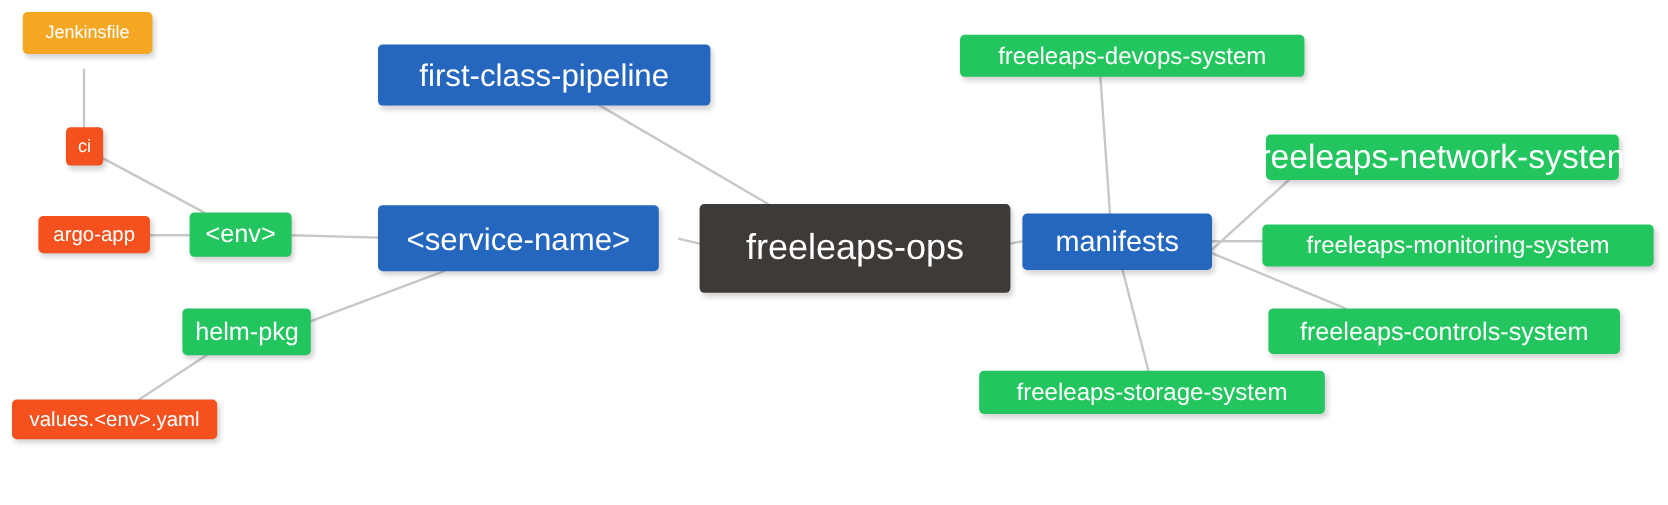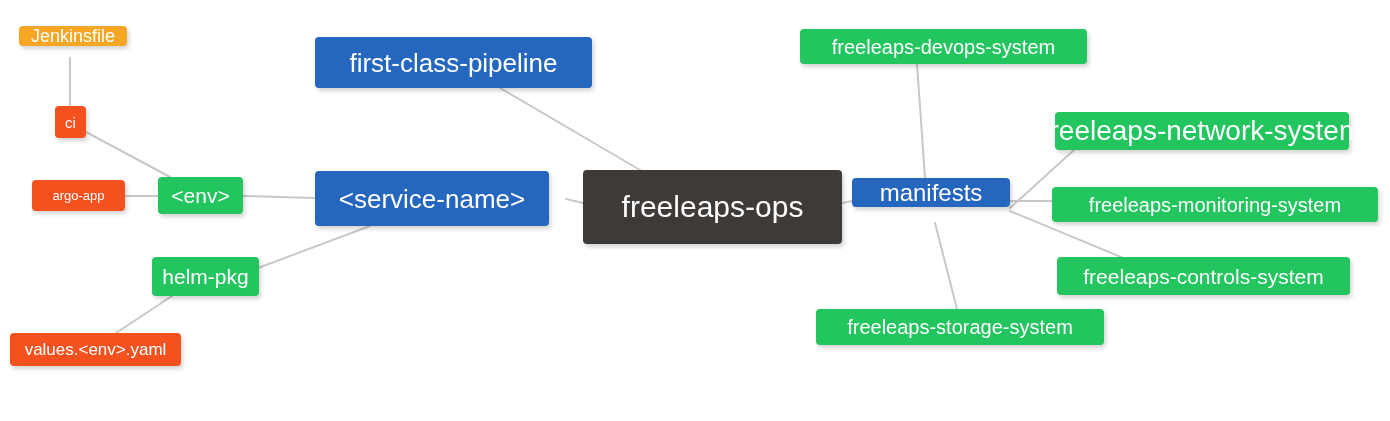--- a/index.html
+++ b/index.html
@@ -73,36 +73,36 @@
       </div>
       <div class="node lvl-blue" style="left: 315px; top: 171px; width: 234px; height: 55px; font-size: 26px;">
         <span>&lt;service-name&gt;</span>
       </div>
       <div class="node lvl-blue" style="left: 315px; top: 37px; width: 277px; height: 51px; font-size: 26px;">
         <span>first-class-pipeline</span>
       </div>
       <div class="node lvl-green" style="left: 158px; top: 177px; width: 85px; height: 37px; font-size: 21px;">
         <span>&lt;env&gt;</span>
       </div>
-      <div class="node lvl-green" style="left: 152px; top: 257px; width: 107px; height: 39px; font-size: 21px;">
+      <div class="node lvl-green" style="left: 152px; top: 257px; width: 107px; height: 39px; font-size: 21px; justify-content: flex-end;">
         <span>helm-pkg</span>
       </div>
       <div class="node lvl-red" style="left: 55px; top: 106px; width: 31px; height: 32px; font-size: 15px;">
         <span>ci</span>
       </div>
-      <div class="node lvl-orange" style="left: 19px; top: 26px; width: 108px; height: 20px; font-size: 18px;">
+      <div class="node lvl-orange" style="left: 19px; top: 10px; width: 108px; height: 35px; font-size: 15px;">
         <span>Jenkinsfile</span>
       </div>
-      <div class="node lvl-red" style="left: 32px; top: 180px; width: 93px; height: 31px; font-size: 13px;">
+      <div class="node lvl-red" style="left: 32px; top: 180px; width: 93px; height: 31px; font-size: 17px;">
         <span>argo-app</span>
       </div>
       <div class="node lvl-red" style="left: 10px; top: 333px; width: 171px; height: 33px; font-size: 17px; text-align: right;">
         <span>values.&lt;env&gt;.yaml</span>
       </div>
-      <div class="node lvl-blue" style="left: 852px; top: 178px; width: 158px; height: 29px; font-size: 24px;">
+      <div class="node lvl-blue" style="left: 852px; top: 178px; width: 158px; height: 47px; font-size: 24px;">
         <span>manifests</span>
       </div>
       <div class="node lvl-green" style="left: 800px; top: 29px; width: 287px; height: 35px; font-size: 20px;">
         <span>freeleaps-devops-system</span>
       </div>
       <div class="node lvl-green" style="left: 1055px; top: 112px; width: 294px; height: 38px; font-size: 28px;">
         <span>freeleaps-network-system</span>
       </div>
       <div class="node lvl-green" style="left: 1052px; top: 187px; width: 326px; height: 35px; font-size: 20px;">
         <span>freeleaps-monitoring-system</span>

